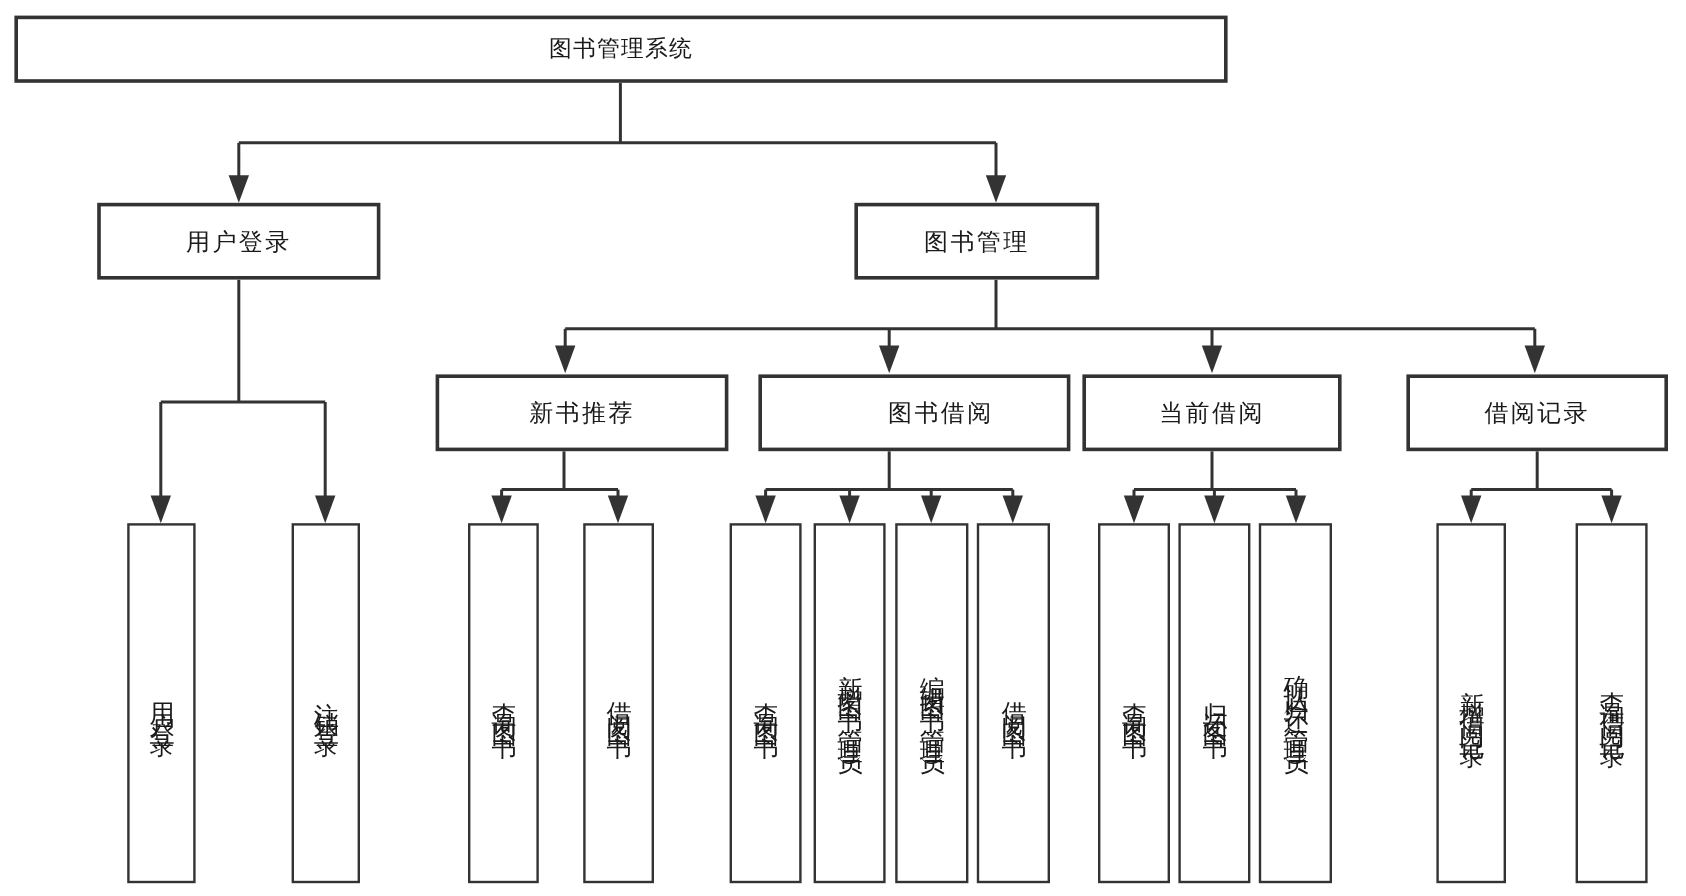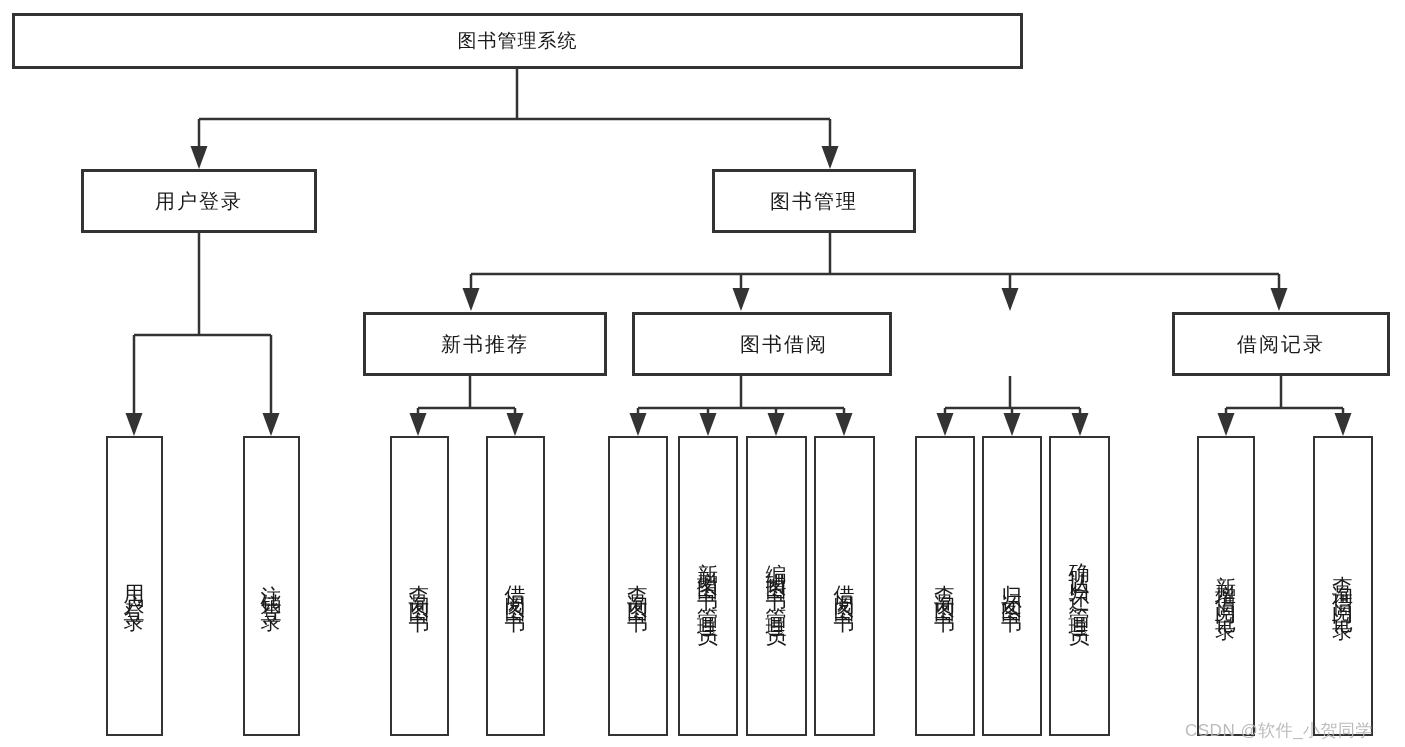--- a/index.html
+++ b/index.html
@@ -136,20 +136,23 @@
   <div class="box" style="left:712px;top:169px;width:204px;height:64px;">
     <span>图书管理</span>
   </div>
 
   <div class="box" style="left:363px;top:312px;width:244px;height:64px;">
     <span>新书推荐</span>
   </div>
   <div class="box" style="left:632px;top:312px;width:260px;height:64px;padding-left:44px;">
     <span>图书借阅</span>
   </div>
+  <div class="box" style="left:902px;top:312px;width:216px;height:64px;">
+    <span>当前借阅</span>
+  </div>
   <div class="box" style="left:1172px;top:312px;width:218px;height:64px;">
     <span>借阅记录</span>
   </div>
 
   <div class="box vbox" style="left:106px;top:436px;width:57px;height:300px;">
     <span class="vtext">用户登录</span>
   </div>
   <div class="box vbox" style="left:243px;top:436px;width:57px;height:300px;">
     <span class="vtext">注销登录</span>
   </div>
@@ -184,15 +187,14 @@
     <span class="vtext">确认归还（管理员）</span>
   </div>
 
   <div class="box vbox" style="left:1197px;top:436px;width:58px;height:300px;">
     <span class="vtext">新增借阅记录</span>
   </div>
   <div class="box vbox" style="left:1313px;top:436px;width:60px;height:300px;">
     <span class="vtext">查询借阅记录</span>
   </div>
 
-  <div class="watermark">CSDN @软件_小贺同学</div>
 
 </div>
 
 </body></html>

